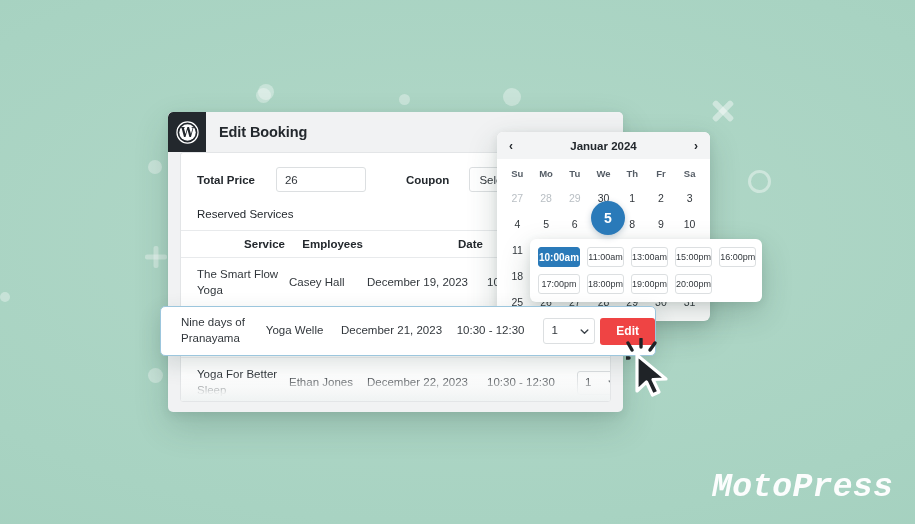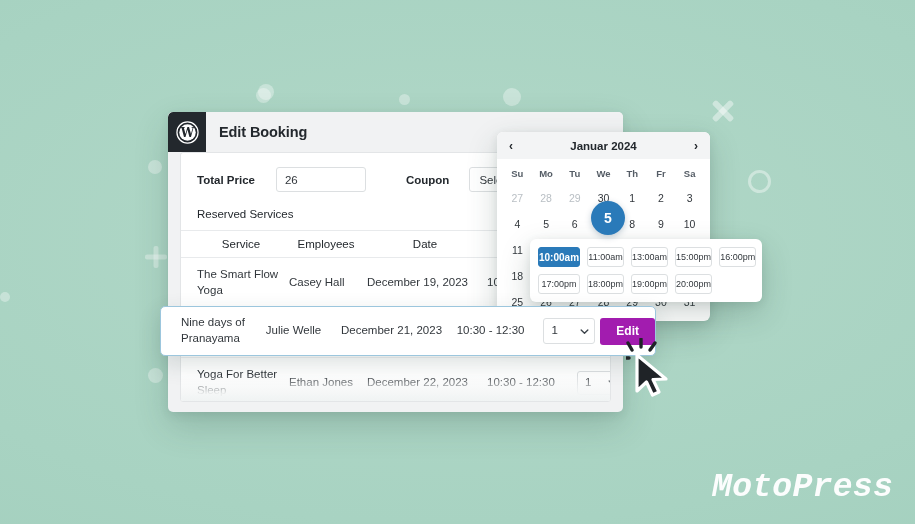--- a/index.html
+++ b/index.html
@@ -144,23 +144,23 @@
   .section-label {
     font-size: 11.5px;
     font-weight: 400;
     color: #23282d;
     padding: 6px 16px 10px 16px;
   }
 
   
   table.res-table { width: 100%; border-collapse: collapse; table-layout: fixed; }
   table.res-table th {
-    text-align: center;
-    font-size: 11.5px;
-    font-weight: 400;
+    text-align: right;
+    font-size: 11.5px;
+    font-weight: 700;
     color: #23282d;
     padding: 7px 4px 7px 0;
     border-top: 1px solid #e8eaec;
     border-bottom: 1px solid #e8eaec;
   }
   table.res-table th:first-child, table.res-table td:first-child { padding-left: 16px; }
   table.res-table td {
     font-size: 11.5px;
     color: #32373c;
     padding: 9px 4px 9px 0;
@@ -213,21 +213,21 @@
   }
   #highlight-row .cell { font-size: 11.5px; color: #32373c; line-height: 1.35; }
   .hl-service  { width: 108px; padding-left: 20px; }
   .hl-employee { width: 78px; }
   .hl-date     { width: 120px; }
   .hl-time     { width: 90px; }
   .hl-qty      { width: 59px; }
   .edit-btn {
     height: 27px;
     padding: 0 16px;
-    background: #a21caf;
+    background: #ef4444;
     color: #ffffff;
     border: none;
     border-radius: 3px;
     font-family: "Liberation Sans", sans-serif;
     font-size: 12px;
     font-weight: 700;
     display: flex;
     align-items: center;
     justify-content: center;
     cursor: pointer;
@@ -529,21 +529,21 @@
     <div class="slot">15:00pm</div>
     <div class="slot">16:00pm</div>
     <div class="slot">17:00pm</div>
     <div class="slot">18:00pm</div>
     <div class="slot">19:00pm</div>
     <div class="slot">20:00pm</div>
   </div>
 
   <div id="highlight-row">
     <div class="cell hl-service">Nine days of Pranayama</div>
-    <div class="cell hl-employee">Julie Welle</div>
+    <div class="cell hl-employee">Yoga Welle</div>
     <div class="cell hl-date">December 21, 2023</div>
     <div class="cell hl-time">10:30 - 12:30</div>
     <div class="cell hl-qty">
       <div class="qty-select" style="width:52px;height:26px;">
         <span>1</span>
         <svg class="chev" viewBox="0 0 10 10">
           <path d="M1.3 3.3 L5 7 L8.7 3.3" fill="none" stroke="#3c434a" stroke-width="1.5" stroke-linecap="round" stroke-linejoin="round"></path>
         </svg>
       </div>
     </div>

